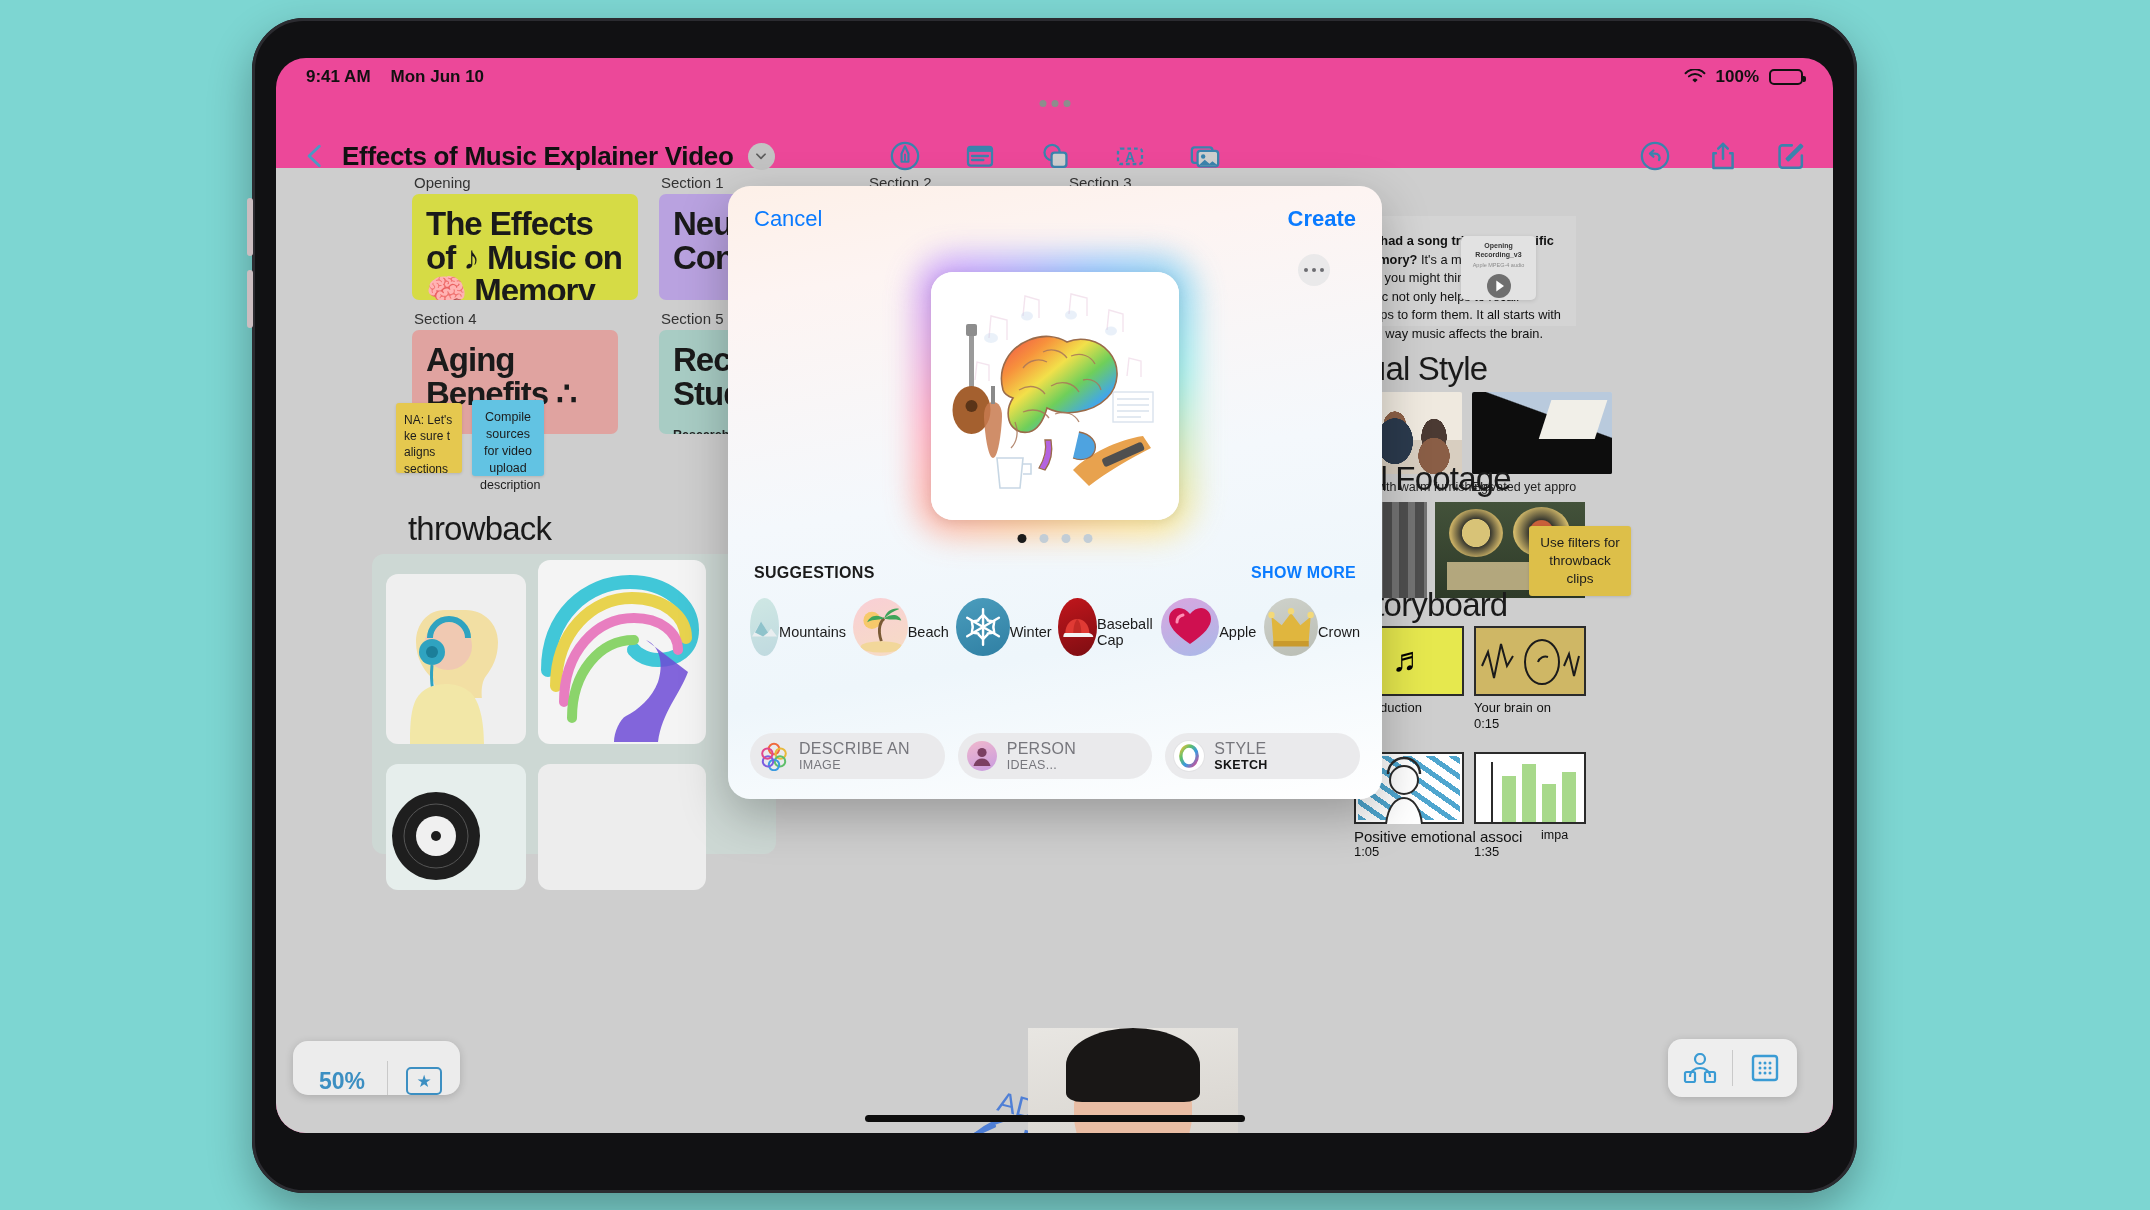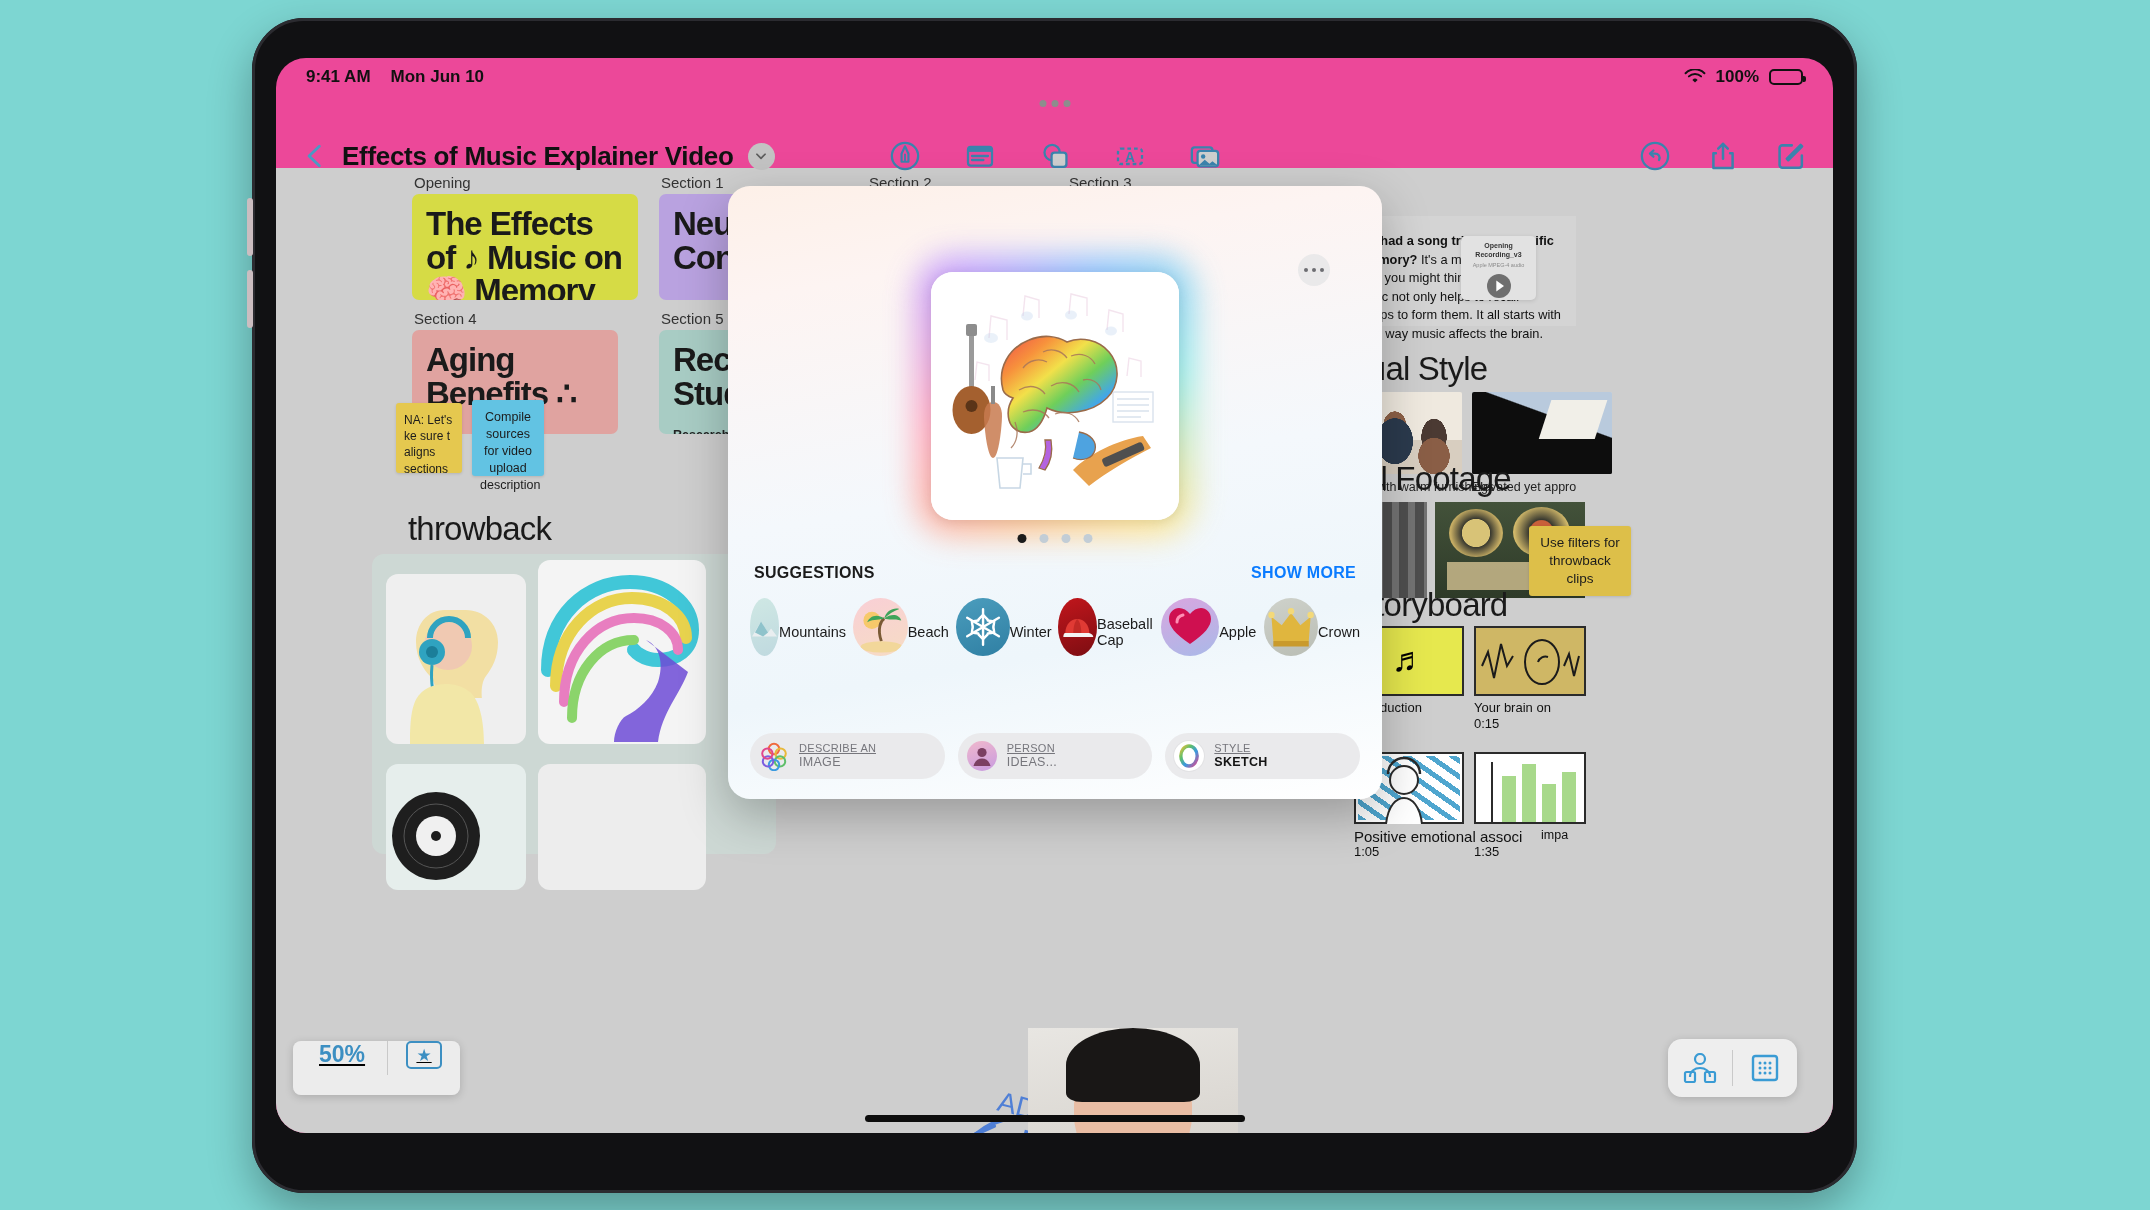--- a/index.html
+++ b/index.html
@@ -145,26 +145,25 @@
 
   
   .illus {
     position: absolute; border-radius: 12px; overflow: hidden;
     background: #ececec;
   }
 
   
   #zoom-bar {
     position: absolute; left: 17px; bottom: 38px;
-    height: 54px; display: flex; align-items: flex-start;
+    height: 54px; display: flex; align-items: flex-end;
     background: rgba(238,238,238,.93);
-    border-radius: 8px;
+    border-radius: 15px;
     box-shadow: 0 2px 9px rgba(0,0,0,.17);
     z-index: 30;
-    text-decoration: underline;
   }
   #zoom-level {
     padding: 0 22px 0 26px; font-size: 23px; font-weight: 700; color: #3c8fc2;
   }
   #zoom-sep { width: 1px; height: 34px; background: #c9c9c9; }
   #star-btn {
     margin: 0 18px; width: 36px; height: 28px;
     border: 2px solid #3c8fc2; border-radius: 5px;
     display: flex; align-items: center; justify-content: center;
     color: #3c8fc2; font-size: 17px;
@@ -255,21 +254,21 @@
     display: flex; gap: 13px;
   }
   .pill {
     flex: 1; height: 46px; border-radius: 23px;
     background: #eaeaec;
     display: flex; align-items: center;
     padding: 0 8px 0 9px; gap: 10px;
   }
   .pill-ic { width: 30px; height: 30px; border-radius: 50%; flex: 0 0 auto; }
   .pill-txt { display: flex; flex-direction: column; line-height: 1.15; overflow: hidden; }
-  .pill-k { font-size: 11px; color: #76767c; letter-spacing: .3px; white-space: nowrap; text-decoration: underline; }
+  .pill-k { font-size: 16px; color: #76767c; letter-spacing: .3px; white-space: nowrap; }
   .pill-v { font-size: 12.5px; color: #76767c; letter-spacing: .3px; white-space: nowrap; }
   .pill-v.strong { color: #141414; font-weight: 700; }
 </style>
 </head>
 <body>
 
 <div id="backdrop">
 
   <div id="device">
     <div id="device-frame-edge"></div>
@@ -552,20 +551,24 @@
                 <circle cx="20" cy="20" r="1.5"></circle>
               </g>
           </svg>
         </span>
       </div>
 
       <div id="home-bar"></div>
 
       <div id="modal">
 
+        <div id="modal-head">
+          <span id="cancel-btn">Cancel</span>
+          <span id="create-btn">Create</span>
+        </div>
 
         <div id="more-btn">
             <i></i>
             <i></i>
             <i></i>
           </div>
 
         <div id="gen-image-wrap">
           <div id="gen-glow"></div>
           <div id="gen-image">

